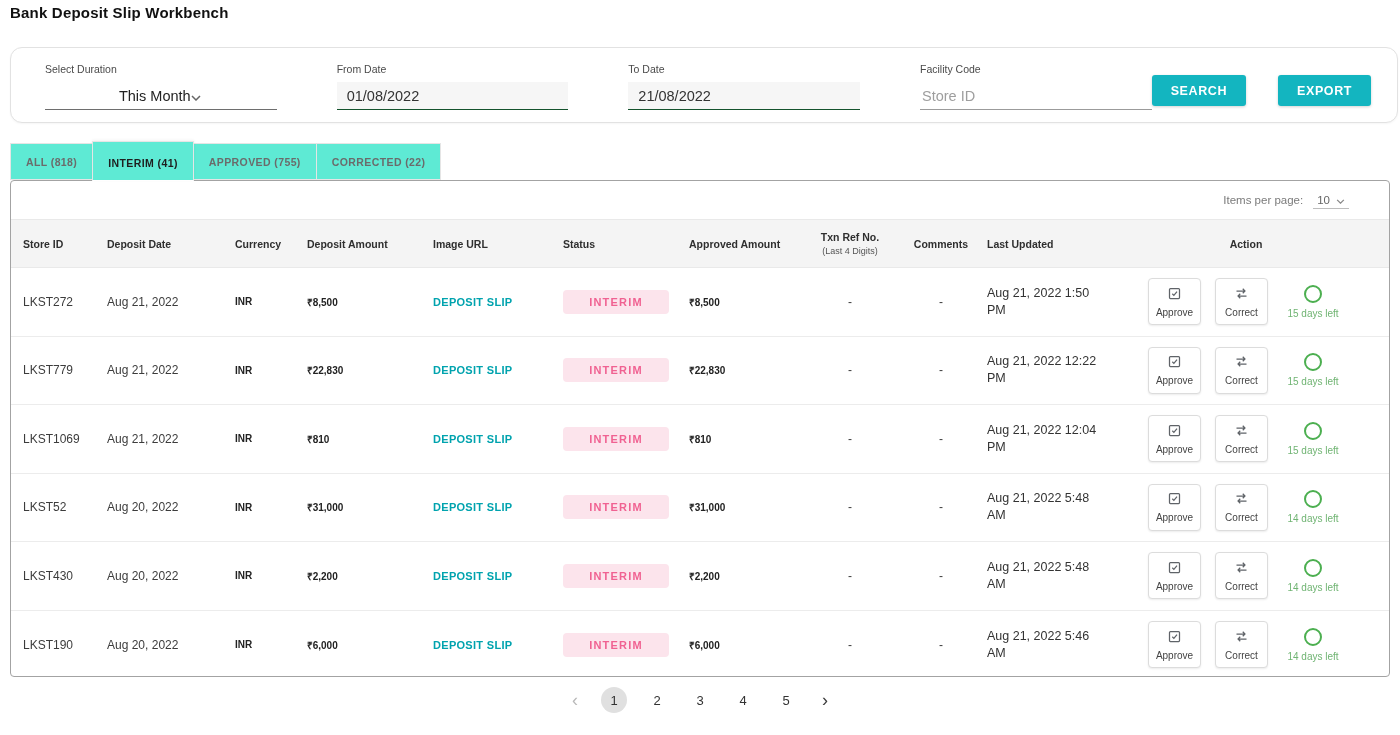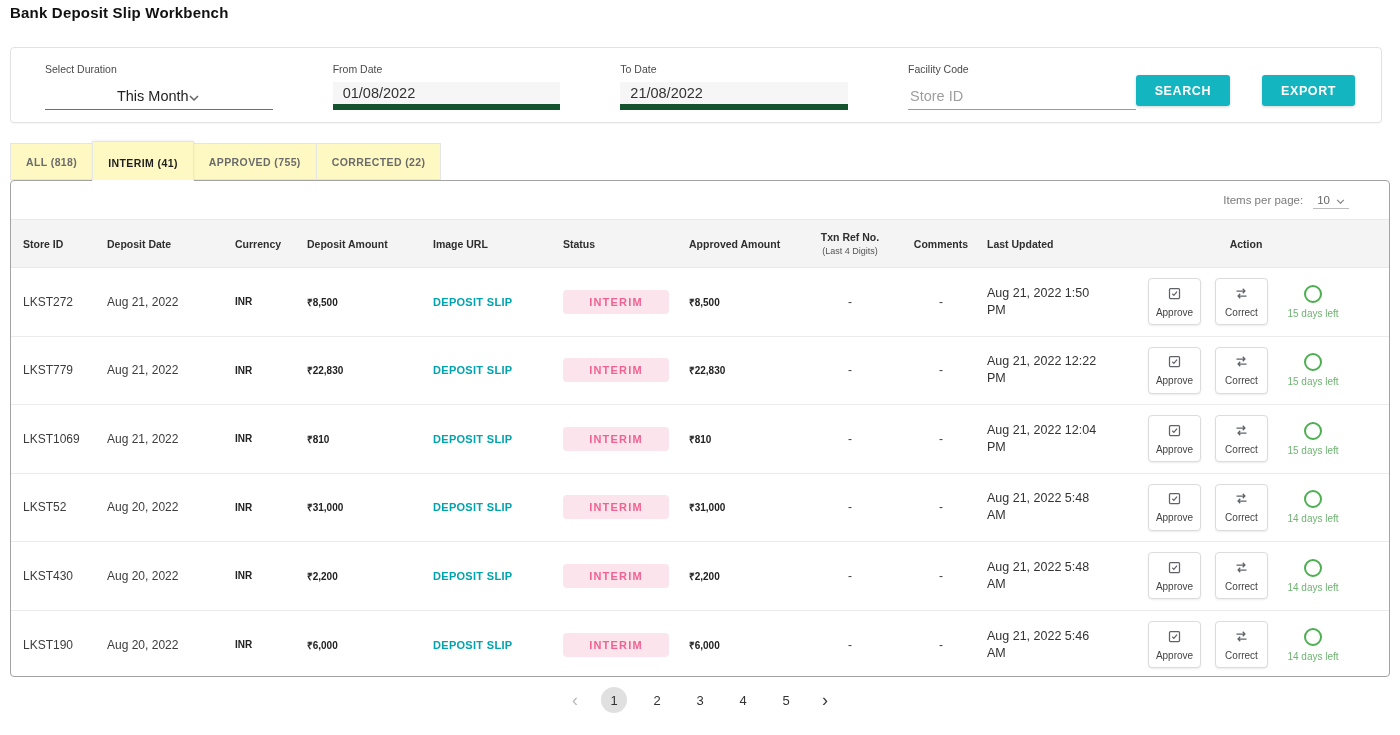--- a/index.html
+++ b/index.html
@@ -9,53 +9,53 @@
     font-family: "Liberation Sans", sans-serif;
     color: #333;
   }
   .page-title {
     font-size: 15px; font-weight: 700; color: #111;
     padding: 4px 10px 0 10px; letter-spacing: .2px;
   }
 
   
   .filter-card {
-    margin: 26px 18px 0 10px;
-    border: 1px solid #e2e2e2; border-radius: 4px;
+    margin: 26px 2px 0 10px;
+    border: 1px solid #e2e2e2; border-radius: 12px;
     height: 76px; background: #fff;
     display: flex; align-items: flex-start;
     padding: 15px 26px 0 34px;
     box-shadow: 0 1px 2px rgba(0,0,0,.04);
   }
   .f-field { width: 232px; margin-right: 60px; }
   .f-label { font-size: 10.5px; color: #4a4a4a; margin-bottom: 7px; }
   .f-select {
     display: flex; align-items: center; justify-content: center;
     height: 28px; border-bottom: 1px solid #6e6e6e;
     font-size: 14.5px; color: #222; cursor: pointer; padding: 0 4px 0 2px;
   }
   .f-input {
     width: 100%; height: 28px; border: none; outline: none;
     font-family: inherit; font-size: 14.5px; color: #333;
   }
-  .f-input.filled { background: #f6f6f6; border-bottom: 6px solid #14532d; padding: 0 10px; }
+  .f-input.filled { background: #f6f6f6; border-bottom: 1px solid #14532d; padding: 0 10px; }
   .f-input.plain  { background: transparent; border-bottom: 1px solid #9b9b9b; padding: 0 2px; }
   .f-input.plain::placeholder { color: #9e9e9e; }
   .f-buttons { margin-left: auto; display: flex; gap: 32px; margin-top: 12px; }
   .btn-teal {
     background: #13b5c0; color: #fff; border: none; border-radius: 3px;
     font-family: inherit; font-size: 12.5px; font-weight: 700; letter-spacing: .6px;
     height: 31px; padding: 0 19px; cursor: pointer;
     box-shadow: 0 1px 3px rgba(0,0,0,.18);
   }
 
   
   .tabs { display: flex; align-items: flex-end; margin: 18px 10px 0 10px; }
   .tab {
-    border: 1px solid #e5e5e5; background: #fef9c3; margin-right: -1px;
+    border: 1px solid #e5e5e5; background: #5eead4; margin-right: -1px;
     padding: 12px 15px 11px 15px; font-size: 10.5px; font-weight: 700;
     color: #6b6b6b; letter-spacing: .4px; cursor: pointer; white-space: nowrap;
   }
   .tab.active {
     color: #1f1f1f; padding-top: 15px; position: relative; z-index: 2;
     margin-bottom: -1px; border-bottom: 1px solid #fff;
     box-shadow: 0 -1px 3px rgba(0,0,0,.05);
   }
 
   

